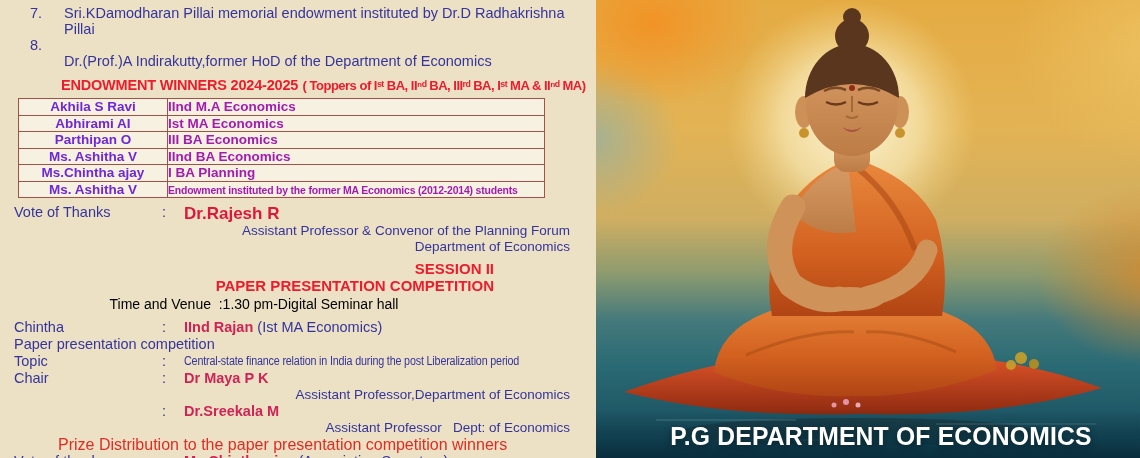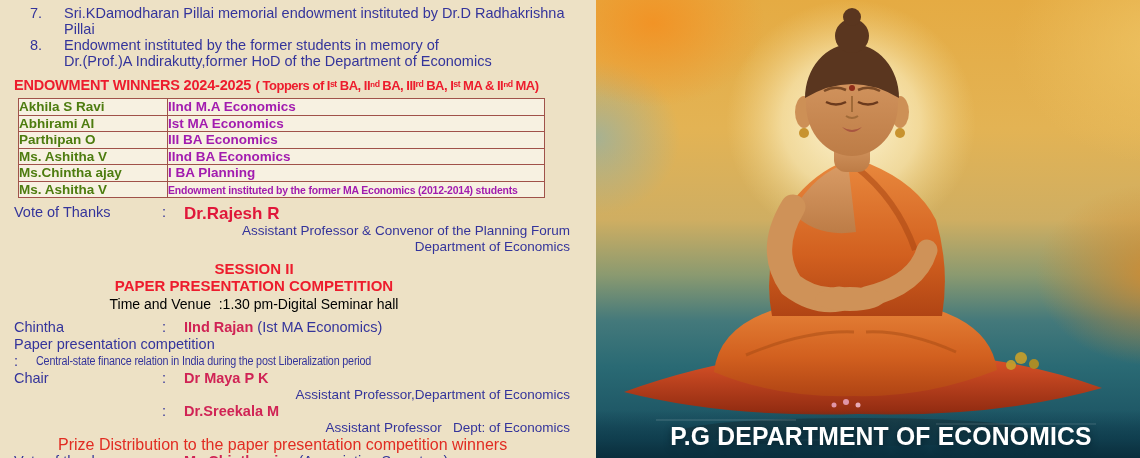--- a/index.html
+++ b/index.html
@@ -9,42 +9,42 @@
   
   .left-panel{position:absolute;left:0;top:0;width:570px;height:458px;
               background:#ede1c5;padding:0;box-sizing:border-box;}
 
   .intro-list{padding:5px 0 0 30px;}
   .li-row{display:flex;color:#34349b;font-size:14.5px;line-height:16px;}
   .li-num{width:22px;text-align:left;flex:none;}
   .li-text{margin-left:12px;}
 
   .end-title{margin:7px 0 0 14px;white-space:nowrap;}
-  .et-main{color:#ed1c2d;font-weight:bold;font-size:14.5px;letter-spacing:-0.2px;}
+  .et-main{color:#ed1c2d;font-weight:bold;font-size:14.5px;letter-spacing:-0.2px;margin-left:47px;}
   .et-sub{color:#ed1c2d;font-weight:bold;font-size:13px;letter-spacing:-0.5px;}
 
   table.winners{border-collapse:collapse;margin:4px 0 0 18px;width:527px;}
   table.winners td{border:1px solid #a0524a;background:#f7f1e1;height:15.5px;
                    padding:0;vertical-align:middle;}
-  td.w-name{width:148px;color:#4d7c0f;font-weight:bold;font-size:13.5px;}
+  td.w-name{width:148px;text-align:center;color:#6d28d9;font-weight:bold;font-size:13.5px;}
   td.w-award{padding-left:10px;color:#a21caf;font-weight:bold;font-size:13.5px;}
   .cond-sm{display:inline-block;font-size:11px;letter-spacing:-0.2px;
            transform:scaleX(.95);transform-origin:0 50%;white-space:nowrap;}
 
   .body-rows{padding-left:14px;}
   .prow{display:flex;color:#34349b;font-size:14.5px;line-height:17px;white-space:pre;}
   .plabel{width:148px;flex:none;}
   .pcolon{width:22px;flex:none;}
   .big-name{font-size:17px;font-weight:bold;color:#e0173a;line-height:19px;}
   .med-name{font-weight:bold;color:#d02355;}
   .sub-line{color:#34349b;font-size:13.5px;line-height:16px;margin-left:184px;white-space:pre;text-align:right;}
   .mt6{margin-top:6px;}
 
   .center-block{width:480px;text-align:center;margin-top:5px;}
-  .s2-title,.s2-sub{color:#ed1c2d;font-weight:bold;font-size:15px;line-height:17px;}
+  .s2-title,.s2-sub{color:#ed1c2d;font-weight:bold;font-size:15px;line-height:17px;text-align:right;}
   .tv-line{color:#000000;font-size:14px;line-height:17px;margin-top:2px;white-space:pre;}
 
   .cond-topic{display:inline-block;font-size:12.5px;letter-spacing:-0.2px;
               transform:scaleX(.86);transform-origin:0 50%;white-space:nowrap;line-height:17px;}
   .prize-line{color:#e12c22;font-size:16px;line-height:17px;margin-left:44px;white-space:nowrap;}
 
   
   .right-panel{position:absolute;left:596px;top:0;width:570px;height:458px;overflow:hidden;
     background:
       radial-gradient(ellipse 160px 120px at 10% 5%, rgba(242,146,36,.95), rgba(242,146,36,0) 70%),
@@ -67,21 +67,21 @@
 
   <div class="left-panel">
 
     <div class="intro-list">
       <div class="li-row">
         <span class="li-num">7.</span>
         <span class="li-text">Sri.KDamodharan Pillai memorial endowment instituted by Dr.D Radhakrishna Pillai</span>
       </div>
       <div class="li-row">
         <span class="li-num">8.</span>
-        <span class="li-text"><span>Endowment instituted by the former students in memory of</span><br><span>Dr.(Prof.)A Indirakutty,former HoD of the Department of Economics</span></span>
+        <span class="li-text"><br><span>Dr.(Prof.)A Indirakutty,former HoD of the Department of Economics</span></span>
       </div>
     </div>
 
     <div class="end-title">
       <span class="et-main">ENDOWMENT  WINNERS 2024-2025</span>
       <span class="et-sub">( Toppers of  Iˢᵗ BA, IIⁿᵈ BA, IIIʳᵈ BA, Iˢᵗ MA &amp; IIⁿᵈ MA)</span>
     </div>
 
     <table class="winners">
       <tbody>
@@ -132,20 +132,21 @@
         <span class="plabel">Chintha</span>
         <span class="pcolon">:</span>
         <span><span class="med-name">IInd Rajan</span><span> (Ist MA Economics)</span></span>
       </div>
 
       <div class="prow">
         <span>Paper presentation competition</span>
       </div>
 
       <div class="prow">
+        <span class="plabel">Topic</span>
         <span class="pcolon">:</span>
         <span class="cond-topic">Central-state finance relation in India during the post Liberalization period</span>
       </div>
 
       <div class="prow">
         <span class="plabel">Chair</span>
         <span class="pcolon">:</span>
         <span class="med-name">Dr Maya P K</span>
       </div>
       <div class="sub-line">Assistant Professor,Department of Economics</div>

